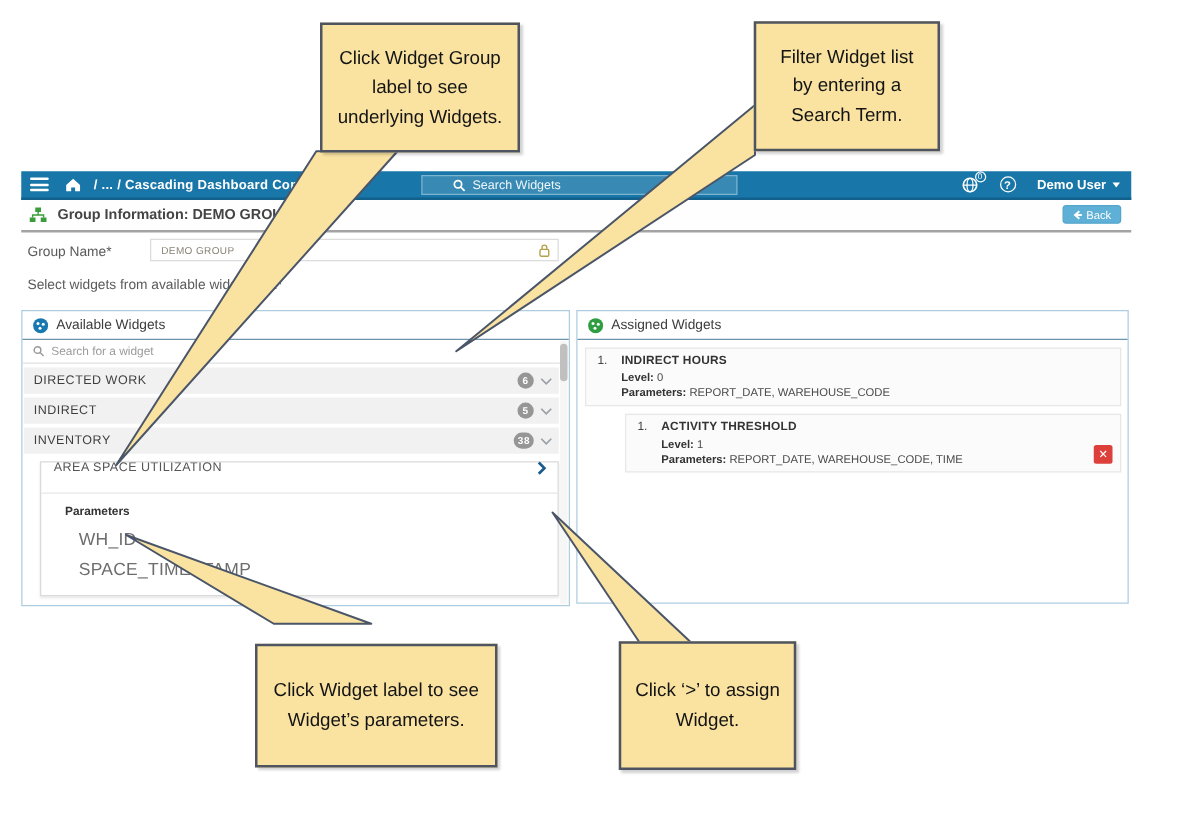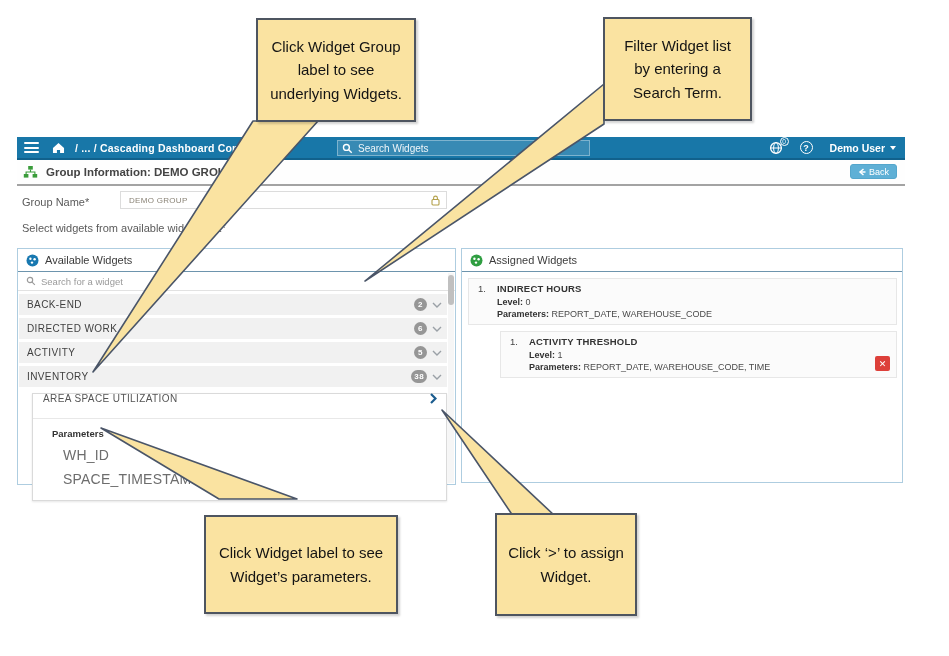--- a/index.html
+++ b/index.html
@@ -9,21 +9,21 @@
 
   
   .topbar { left:17px; top:137px; width:888px; height:23px; background:#1877a8;
     border-bottom:2px solid #11618c; display:flex; align-items:center; color:#fff; z-index:5; }
   .hamb { width:15px; margin:0 0 0 7px; display:flex; flex-direction:column; gap:2.5px; cursor:pointer; }
   .hamb i { display:block; height:2px; background:#fff; border-radius:1px; }
   .home { margin-left:13px; display:flex; align-items:center; }
   .crumb { margin-left:10px; font-size:10.5px; font-weight:bold; letter-spacing:.2px; white-space:nowrap; }
   .hsearch { position:absolute; left:320px; top:3px; width:253px; height:16px;
     background:rgba(255,255,255,.14); border:1px solid rgba(255,255,255,.35);
-    display:flex; align-items:center; padding-left:4px; gap:5px; }
+    display:flex; align-items:center; padding-left:24px; gap:5px; }
   .hsearch input { background:transparent; border:none; outline:none; color:#fff;
     font-size:10px; width:200px; font-family:inherit; }
   .hsearch input::placeholder { color:rgba(255,255,255,.92); }
   .hright { margin-left:auto; display:flex; align-items:center; gap:17px; padding-right:9px; }
   .globe { position:relative; display:flex; }
   .nbadge { position:absolute; top:-4px; right:-6px; min-width:9px; height:9px; border:1px solid #fff;
     border-radius:5px; background:#1877a8; color:#fff; font-size:6.5px; line-height:7px; text-align:center; padding:0 1px; }
   .help { width:13px; height:13px; border:1.5px solid #fff; border-radius:50%;
     font-size:9px; font-weight:bold; display:flex; align-items:center; justify-content:center; }
   .user { font-size:10.5px; font-weight:bold; display:flex; align-items:center; gap:5px; white-space:nowrap; }
@@ -180,37 +180,29 @@
     <span style="display:flex">
       <svg width="10" height="10" viewBox="0 0 12 12">
           <circle cx="4.8" cy="4.8" r="3.2" fill="none" stroke="#9a9a9a" stroke-width="1.4"></circle>
           <line x1="7.3" y1="7.3" x2="10.6" y2="10.6" stroke="#9a9a9a" stroke-width="1.4"></line>
         </svg>
     </span>
     <input placeholder="Search for a widget" style="">
   </div>
 
   <div class="grp-row">
-    <span>BACK-END</span>
-      <span class="sp"></span>
-    <span class="badge">2</span>
-    <svg width="10" height="6" viewBox="0 0 10 6">
-        <polyline points="1,1 5,5 9,1" fill="none" stroke="#9aa0a6" stroke-width="1.4"></polyline>
-      </svg>
-  </div>
-  <div class="grp-row">
     <span>DIRECTED WORK</span>
       <span class="sp"></span>
     <span class="badge">6</span>
     <svg width="10" height="6" viewBox="0 0 10 6">
         <polyline points="1,1 5,5 9,1" fill="none" stroke="#9aa0a6" stroke-width="1.4"></polyline>
       </svg>
   </div>
   <div class="grp-row">
-    <span>ACTIVITY</span>
+    <span>INDIRECT</span>
       <span class="sp"></span>
     <span class="badge">5</span>
     <svg width="10" height="6" viewBox="0 0 10 6">
         <polyline points="1,1 5,5 9,1" fill="none" stroke="#9aa0a6" stroke-width="1.4"></polyline>
       </svg>
   </div>
   <div class="grp-row">
     <span>INVENTORY</span>
       <span class="sp"></span>
     <span class="badge">38</span>

